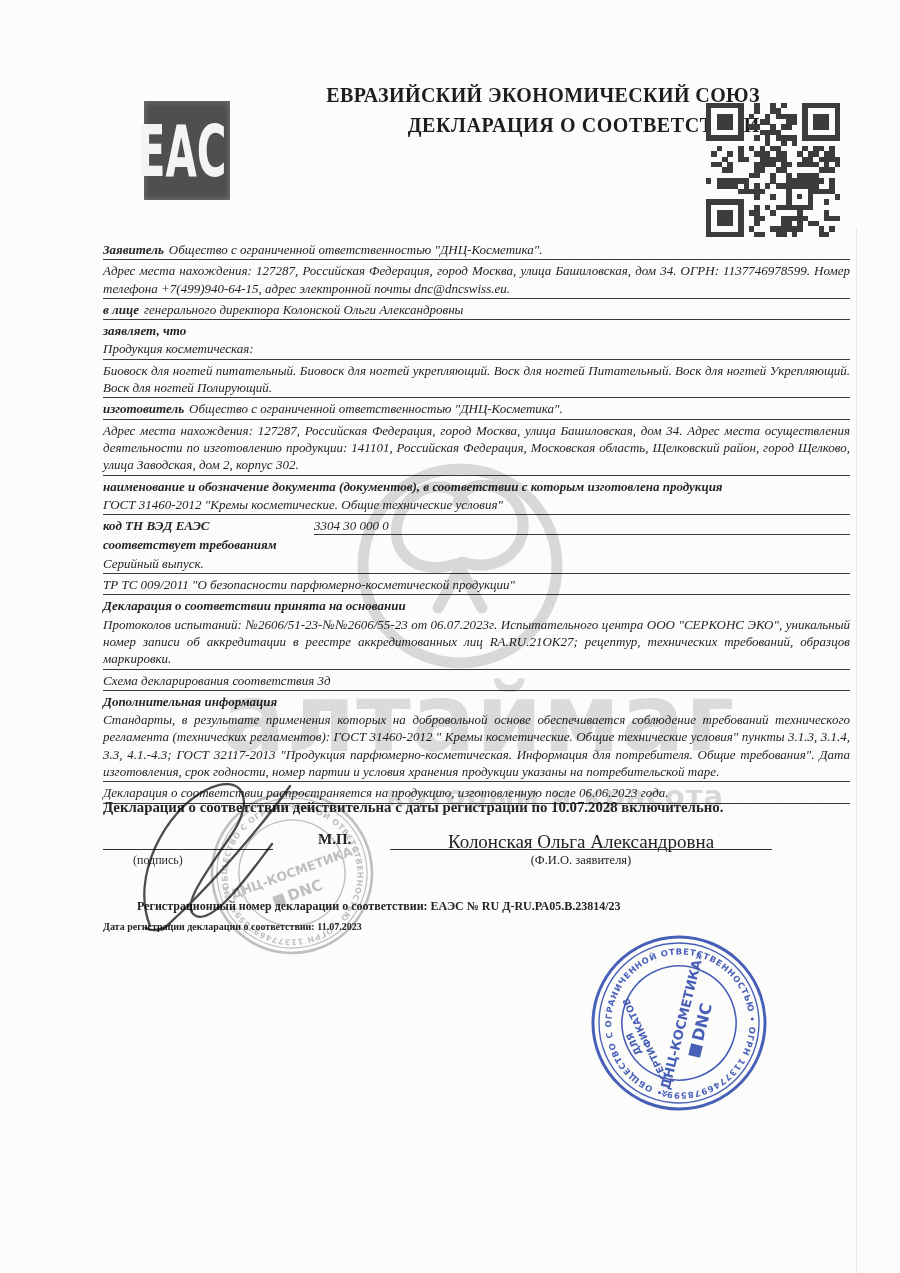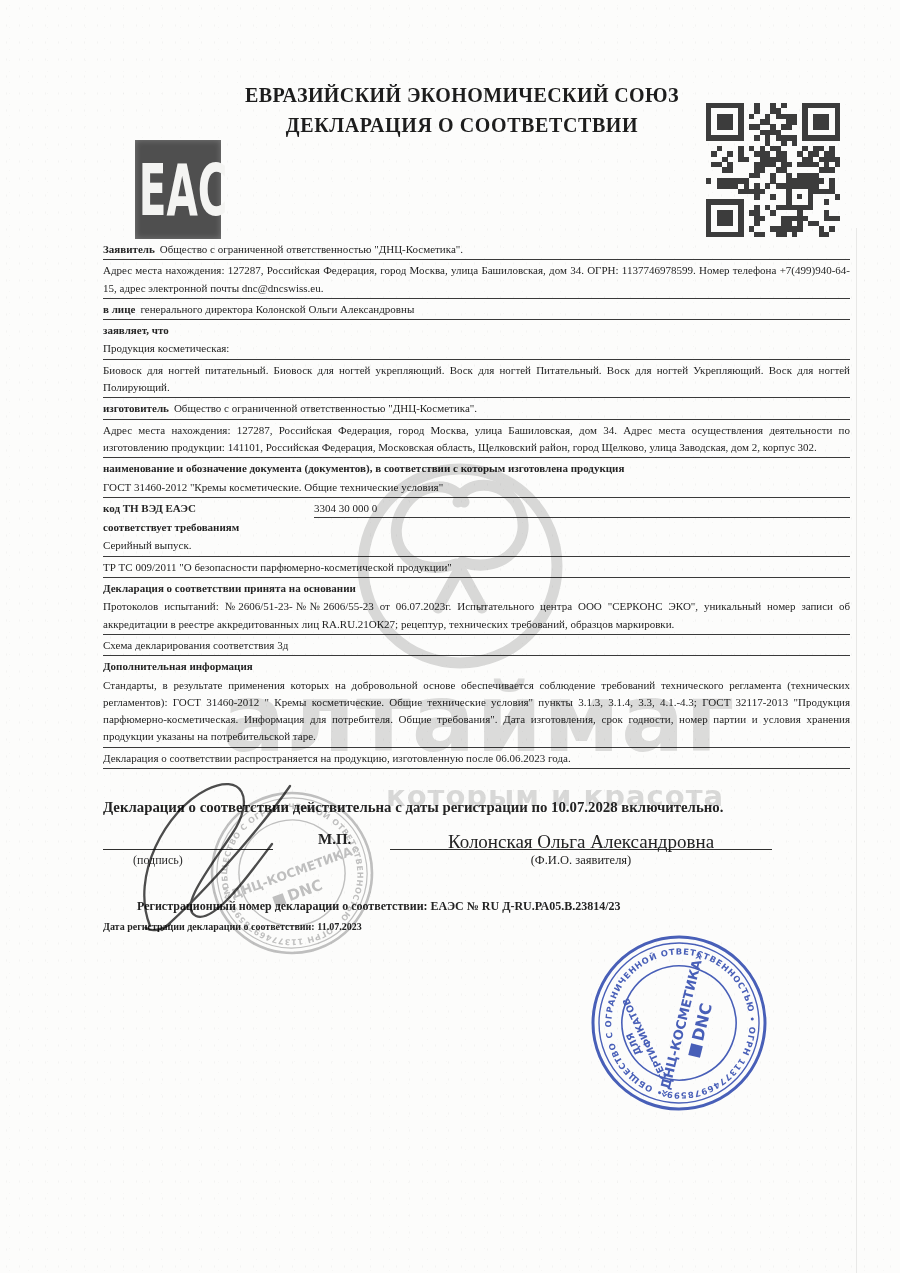--- a/index.html
+++ b/index.html
@@ -9,32 +9,32 @@
     background-image:
       radial-gradient(rgba(60,60,60,0.045) 0.7px, transparent 0.9px),
       radial-gradient(rgba(60,60,60,0.03) 0.6px, transparent 0.8px);
     background-size:13px 17px, 19px 11px;
     font-family:"Liberation Serif","DejaVu Serif",serif;
     color:#242424;
   }
   .scan-edge{position:absolute; left:856px; top:228px; width:1px; height:1045px;
     background:rgba(0,0,0,0.08);}
   
-  .eac{position:absolute; left:135px; top:101px; width:86px; height:99px;
-    background:#4f4f4f; display:flex; align-items:center; justify-content:flex-start;
-    box-shadow:inset 0 0 6px rgba(255,255,255,.25);margin-top:39px;}
+  .eac{position:absolute; left:144px; top:101px; width:86px; height:99px;
+    background:#4f4f4f; display:flex; align-items:center; justify-content:flex-end;
+    box-shadow:inset 0 0 6px rgba(255,255,255,.25);}
   .eac span{color:#f4f4f2; font-family:"DejaVu Sans",sans-serif; font-weight:bold;
     font-size:44px; letter-spacing:0px; transform:scaleY(1.62) scaleX(.92); display:block;}
-  .titles{position:absolute; left:172px; top:84px; width:580px; text-align:center;}
+  .titles{position:absolute; left:180px; top:84px; width:580px; text-align:right;}
   .titles .t1{font-size:20px; font-weight:bold; letter-spacing:.4px; color:#1d1d1d;}
   .titles .t2{font-size:20px; font-weight:bold; letter-spacing:.6px; margin-top:7px; color:#1d1d1d;}
   .qr{position:absolute; left:706px; top:103px; width:134px; height:134px;}
   
   .doc{position:absolute; left:103px; top:241px; width:747px;
-    font-size:11px; line-height:17.3px;}
+    font-size:13px; line-height:17.3px;font-style:italic;}
   .row{margin:0; padding:0 0 1px 0;}
   .row.u{border-bottom:1px solid #3a3a3a; margin-bottom:2px;}
   .row b{margin-right:5px;}
   .just{text-align:justify;}
   .tn{display:flex;}
   .tn b{flex:0 0 178px;}
   .tn .val{flex:1; border-bottom:1px solid #3a3a3a;}
   .tn{border-bottom:none !important;gap:28px;}
   
   .valid-line{position:absolute; left:103px; top:799px; width:747px;

